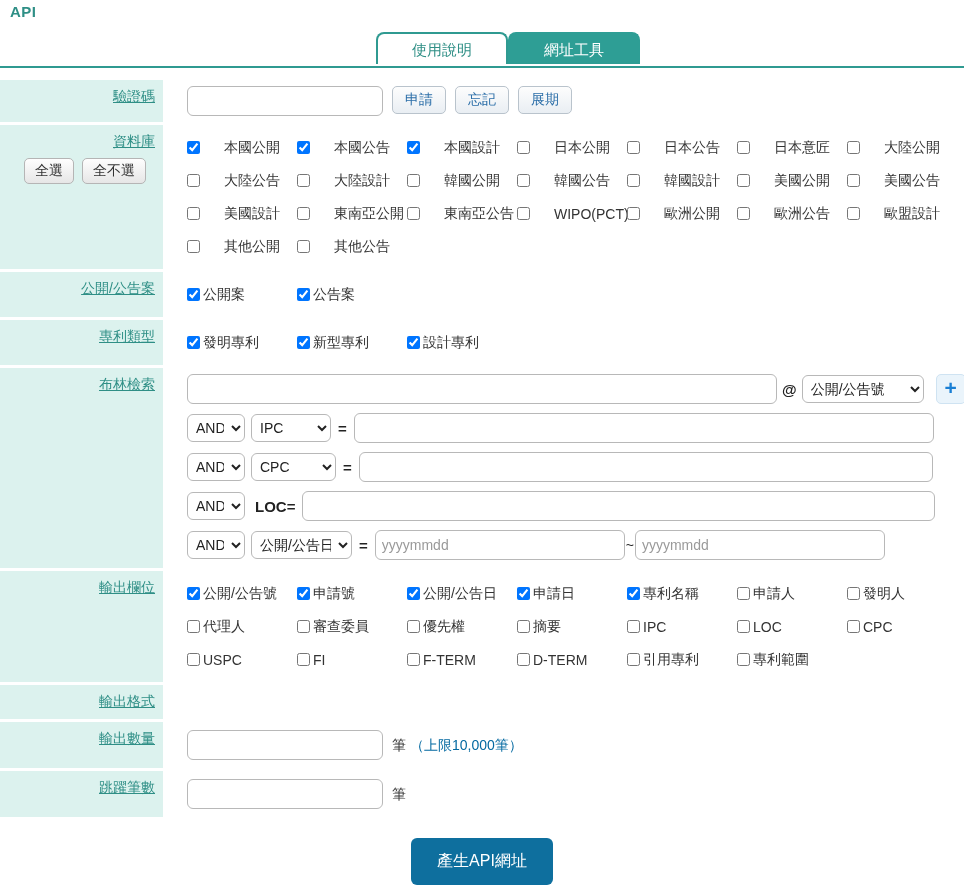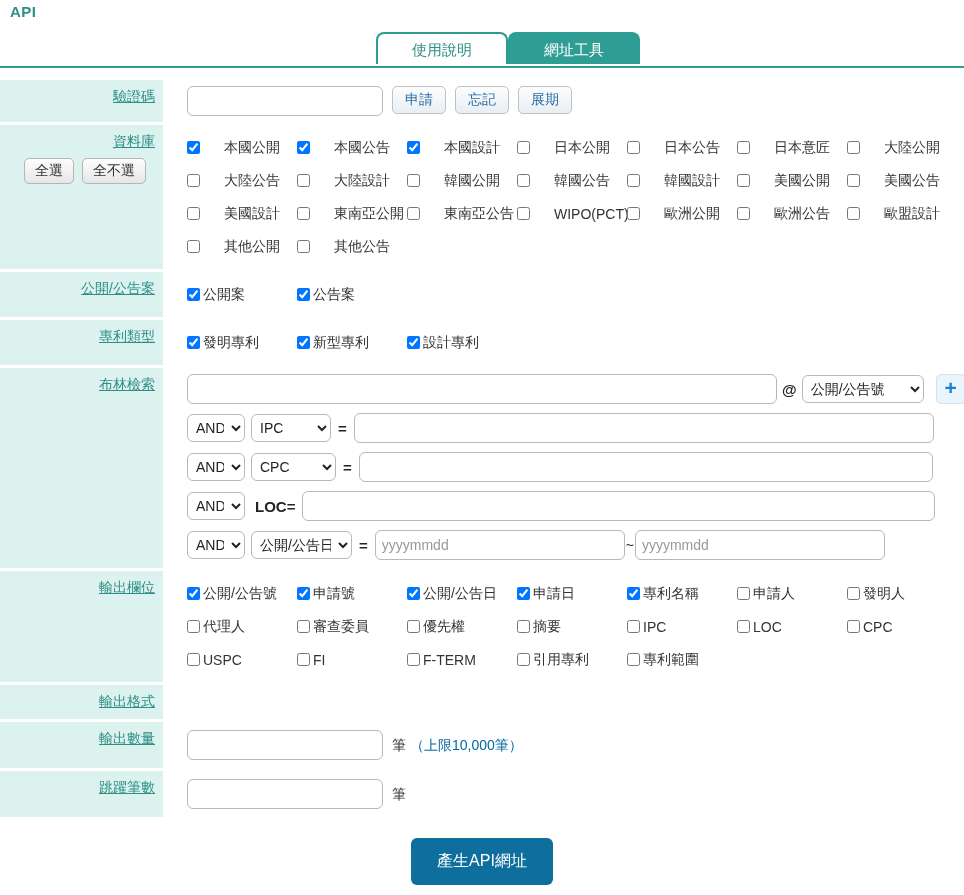--- a/index.html
+++ b/index.html
@@ -446,20 +446,24 @@
           <label class="cb">
               <input type="checkbox" style="">
               <span>FI</span>
             </label>
           <label class="cb">
               <input type="checkbox" style="">
               <span>F-TERM</span>
             </label>
           <label class="cb">
               <input type="checkbox" style="">
+              <span>D-TERM</span>
+            </label>
+          <label class="cb">
+              <input type="checkbox" style="">
               <span>引用專利</span>
             </label>
           <label class="cb">
               <input type="checkbox" style="">
               <span>專利範圍</span>
             </label>
         </div>
       </div>
     </div>
 

